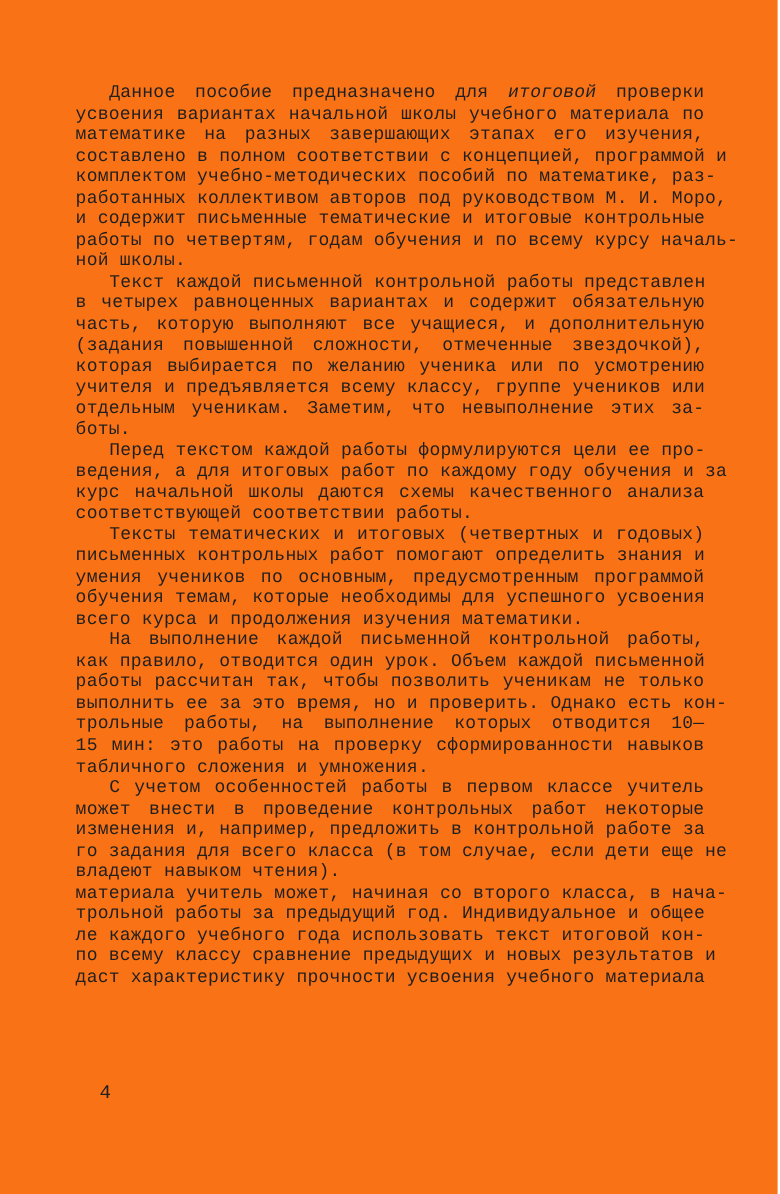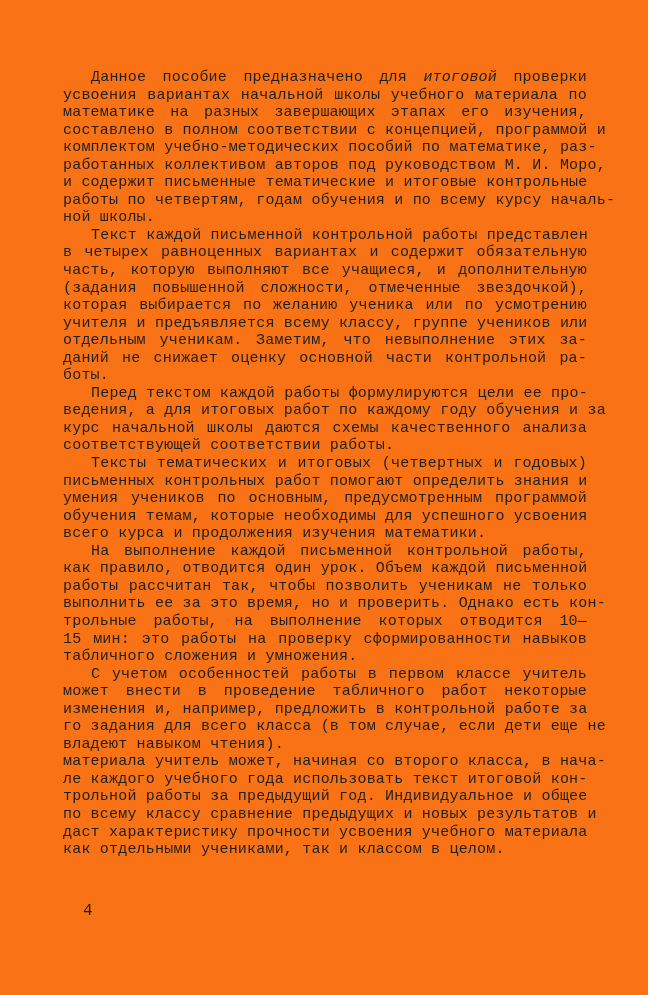--- a/index.html
+++ b/index.html
@@ -70,21 +70,20 @@
         <div class="line last"><span>ной школы.</span></div>
       </div>
       <div class="paragraph">
         <div class="line first"><span>Текст каждой письменной контрольной работы представлен</span></div>
         <div class="line"><span>в четырех равноценных вариантах и содержит обязательную</span></div>
         <div class="line"><span>часть, которую выполняют все учащиеся, и дополнительную</span></div>
         <div class="line"><span>(задания повышенной сложности, отмеченные звездочкой),</span></div>
         <div class="line"><span>которая выбирается по желанию ученика или по усмотрению</span></div>
         <div class="line"><span>учителя и предъявляется всему классу, группе учеников или</span></div>
         <div class="line"><span>отдельным ученикам. Заметим, что невыполнение этих за-</span></div>
-        <div class="line"><span>даний не снижает оценку основной части контрольной ра-</span></div>
         <div class="line last"><span>боты.</span></div>
       </div>
       <div class="paragraph">
         <div class="line first"><span>Перед текстом каждой работы формулируются цели ее про-</span></div>
         <div class="line"><span>ведения, а для итоговых работ по каждому году обучения и за</span></div>
         <div class="line"><span>курс начальной школы даются схемы качественного анализа</span></div>
         <div class="line last"><span>соответствующей соответствии работы.</span></div>
       </div>
       <div class="paragraph">
         <div class="line first"><span>Тексты тематических и итоговых (четвертных и годовых)</span></div>
@@ -97,28 +96,27 @@
         <div class="line first"><span>На выполнение каждой письменной контрольной работы,</span></div>
         <div class="line"><span>как правило, отводится один урок. Объем каждой письменной</span></div>
         <div class="line"><span>работы рассчитан так, чтобы позволить ученикам не только</span></div>
         <div class="line"><span>выполнить ее за это время, но и проверить. Однако есть кон-</span></div>
         <div class="line"><span>трольные работы, на выполнение которых отводится 10—</span></div>
         <div class="line"><span>15 мин: это работы на проверку сформированности навыков</span></div>
         <div class="line last"><span>табличного сложения и умножения.</span></div>
       </div>
       <div class="paragraph">
         <div class="line first"><span>С учетом особенностей работы в первом классе учитель</span></div>
-        <div class="line"><span>может внести в проведение табличного работ некоторые</span></div>
+        <div class="line"><span>может внести в проведение контрольных работ некоторые</span></div>
         <div class="line"><span>изменения и, например, предложить в контрольной работе за</span></div>
         <div class="line"><span>го задания для всего класса (в том случае, если дети еще не</span></div>
         <div class="line last"><span>владеют навыком чтения).</span></div>
       </div>
       <div class="paragraph">
         <div class="line"><span>материала учитель может, начиная со второго класса, в нача-</span></div>
+        <div class="line"><span>трольной работы за предыдущий год. Индивидуальное и общее</span></div>
         <div class="line"><span>ле каждого учебного года использовать текст итоговой кон-</span></div>
-        <div class="line"><span>трольной работы за предыдущий год. Индивидуальное и общее</span></div>
         <div class="line"><span>по всему классу сравнение предыдущих и новых результатов и</span></div>
         <div class="line"><span>даст характеристику прочности усвоения учебного материала</span></div>
-        <div class="line last"><span>как отдельными учениками, так и классом в целом.</span></div>
       </div>
     </div>
   <div class="page-number">4</div>
 </div>
 
 </body></html>

